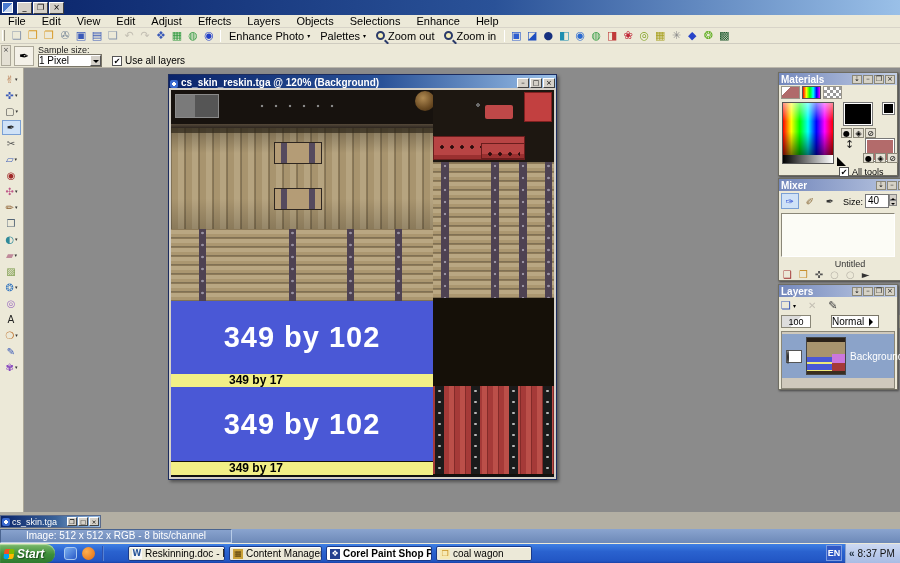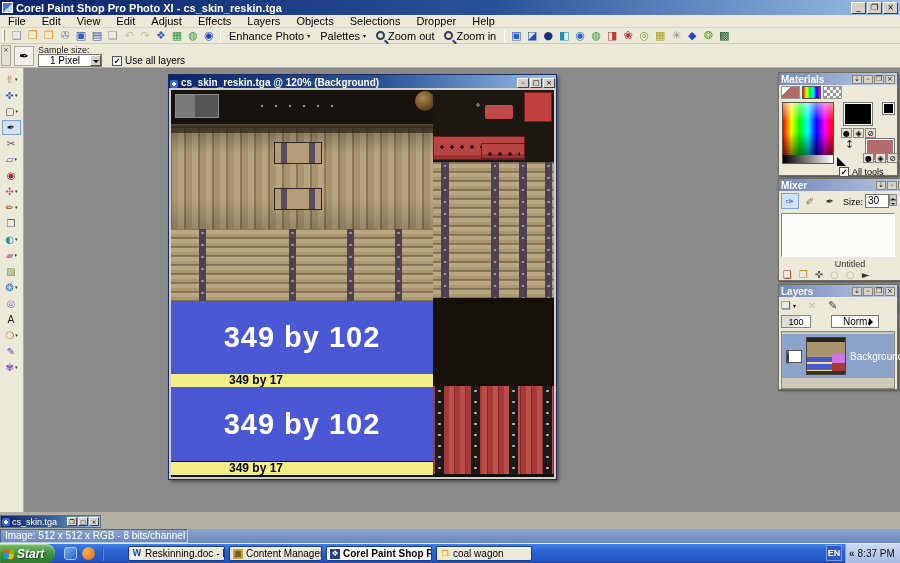--- a/index.html
+++ b/index.html
@@ -28,21 +28,21 @@
 .mag { width:9px; height:9px; border:2px solid #2a3a6a; border-radius:50%; position:relative; background:#f8f0b8; display:inline-block; }
 .mag::after { content:""; position:absolute; width:5px; height:2px; background:#2a3a6a; transform:rotate(45deg); left:6px; top:8px; }
 .fxico { width:16px; height:15px; text-align:center; font-size:11px; line-height:15px; }
 
 
 .optbar { left:0; top:44px; width:900px; height:24px; background:#ece9d8; border-bottom:1px solid #bab6aa; }
 .opt-close { left:1px; top:45px; width:10px; height:21px; border:1px solid #aca899; font-size:7px; text-align:center; line-height:9px; color:#444; background:#e4e0d4; }
 .opt-tool { left:14px; top:46px; width:20px; height:20px; border:1px solid #aca899; background:#f4f1e8; text-align:center; line-height:19px; font-size:12px; }
 .opt-label { left:38px; top:45px; font-size:9px; color:#222; }
 .dropdown { border:1px solid #7a7668; background:#fff; height:13px; display:flex; align-items:center; }
-.dd-val { flex:1; font-size:10px; padding-left:11px; white-space:nowrap; overflow:hidden; }
+.dd-val { flex:1; font-size:10px; padding-left:0; white-space:nowrap; overflow:hidden; }
 .dd-btn { width:11px; height:11px; background:#d4d0c8; border:1px solid; border-color:#fff #555 #555 #fff; position:relative; }
 .dd-btn::after { content:""; position:absolute; left:2px; top:4px; border:3px solid transparent; border-top-color:#000; }
 .checkrow { display:flex; align-items:center; gap:3px; font-size:10px; }
 .checkbox { width:10px; height:10px; background:#fff; border:1px solid #555; font-size:8px; line-height:9px; text-align:center; color:#000; }
 
 
 .toolspal { left:0; top:68px; width:24px; height:444px; background:#ece9d8; border-right:1px solid #aca899; padding-top:4px; }
 .tool { width:19px; height:15px; margin:0 0 1px 2px; text-align:center; font-size:10px; line-height:15px; border:1px solid transparent; position:relative; display:flex; align-items:center; justify-content:center; gap:1px; }
 .tool .ar { font-size:5px; color:#333; }
 
@@ -115,38 +115,37 @@
 .tray-lang { position:absolute; left:826px; top:1px; width:16px; height:16px; background:#3159c6; border:1px solid #7a9ae0; color:#fff; font-size:9px; font-weight:bold; text-align:center; line-height:15px; }
 .tray { position:absolute; left:845px; top:0; width:55px; height:19px; background:linear-gradient(180deg,#cdd9f2,#a8bce4); border-left:1px solid #8aa0cc; display:flex; align-items:center; gap:3px; padding:0 3px; }
 .tray .time { font-size:10px; color:#111; }
 .tray .chev { font-size:10px; color:#234; font-weight:bold; }
 </style>
 </head>
 <body>
 
 <div class="abs titlebar">
   <div class="app-icon"></div>
-  <div class="titlebar-text">Corel Paint Shop Pro Photo XI - cs_skin_reskin.tga</div>
   <div class="winbtn g">_</div>
   <div class="winbtn g">❐</div>
   <div class="winbtn g">×</div>
 </div>
 
 <div class="abs menubar">
 
 <span class="menu-item">File</span>
     <span class="menu-item">Edit</span>
     <span class="menu-item">View</span>
     <span class="menu-item">Edit</span>
     <span class="menu-item">Adjust</span>
     <span class="menu-item">Effects</span>
     <span class="menu-item">Layers</span>
     <span class="menu-item">Objects</span>
     <span class="menu-item">Selections</span>
-    <span class="menu-item">Dropper</span>
+    <span class="menu-item">Enhance</span>
     <span class="menu-item">Help</span>
   </div>
 
 <div class="abs toolbar">
   <div class="grip"></div>
   <div style="display:flex">
 
   <div class="tbico g" style="color: rgb(138, 151, 173);">❑</div>
       <div class="tbico g" style="color: rgb(216, 154, 40);">❒</div>
       <div class="tbico g" style="color: rgb(216, 154, 40);">❐</div>
@@ -423,21 +422,21 @@
         <span style="color: rgb(42, 74, 208);">✑</span>
       </div>
         <div class="tool g" style="width: 18px; height: 16px; margin: 0px; border: 1px solid transparent;">
         <span style="color: rgb(138, 106, 58);">✐</span>
       </div>
         <div class="tool g" style="width: 18px; height: 16px; margin: 0px; border: 1px solid transparent;">
         <span style="color: rgb(51, 51, 51);">✒</span>
       </div>
       </div>
     <div class="abs" style="left:64px;top:6px;font-size:9px;">Size:</div>
-    <div class="abs" style="left:86px;top:3px;width:24px;height:14px;border:1px solid #777;background:#fff;font-size:10px;padding-left:2px;line-height:12px;">30</div>
+    <div class="abs" style="left:86px;top:3px;width:24px;height:14px;border:1px solid #777;background:#fff;font-size:10px;padding-left:2px;line-height:12px;">40</div>
     <div class="abs spin" style="left:110px;top:3px;">
         <i class="u"></i>
         <i class="d"></i>
       </div>
     <div class="abs" style="left:2px;top:22px;width:114px;height:44px;background:#fcfcf6;border:1px solid;border-color:#8a8778 #fff #fff #8a8778;"></div>
     <div class="abs" style="left:0;top:68px;width:100%;text-align:center;font-size:9px;color:#333;">Untitled</div>
     <div class="abs" style="left:4px;top:78px;display:flex;gap:7px;">
 
     <span class="g" style="font-size: 10px; color: rgb(160, 48, 48);">❑</span>
         <span class="g" style="font-size: 10px; color: rgb(200, 144, 48);">❒</span>
@@ -515,21 +514,21 @@
     <div class="mindoc">
     <span class="mindoc-ico"></span>
     <span class="mindoc-title">cs_skin.tga</span>
     <span class="wb g">❐</span>
     <span class="wb g">□</span>
     <span class="wb g">×</span>
   </div>
   </div>
 
 <div class="abs statusbar">
-  <div class="status-seg" style="width:188px;text-align:right;">Image: 512 x 512 x RGB - 8 bits/channel</div>
+  <div class="status-seg" style="width:232px;text-align:center;">Image: 512 x 512 x RGB - 8 bits/channel</div>
 </div>
 
 <div class="abs taskbar">
   <div class="startbtn">
     <span class="flag"></span>
     <span class="start-label">Start</span>
   </div>
   <div class="qlico" style="left:64px;background:linear-gradient(135deg,#7ab0f0,#2a5ac8);border:1px solid #a8c8f0;"></div>
   <div class="qlico" style="left:82px;background:radial-gradient(circle at 35% 35%,#ffb050,#e06a10);border-radius:50%;"></div>
   <div class="abs" style="left:102px;top:2px;width:2px;height:15px;background:linear-gradient(90deg,#1a3a9a,#6a9ae8);"></div>

